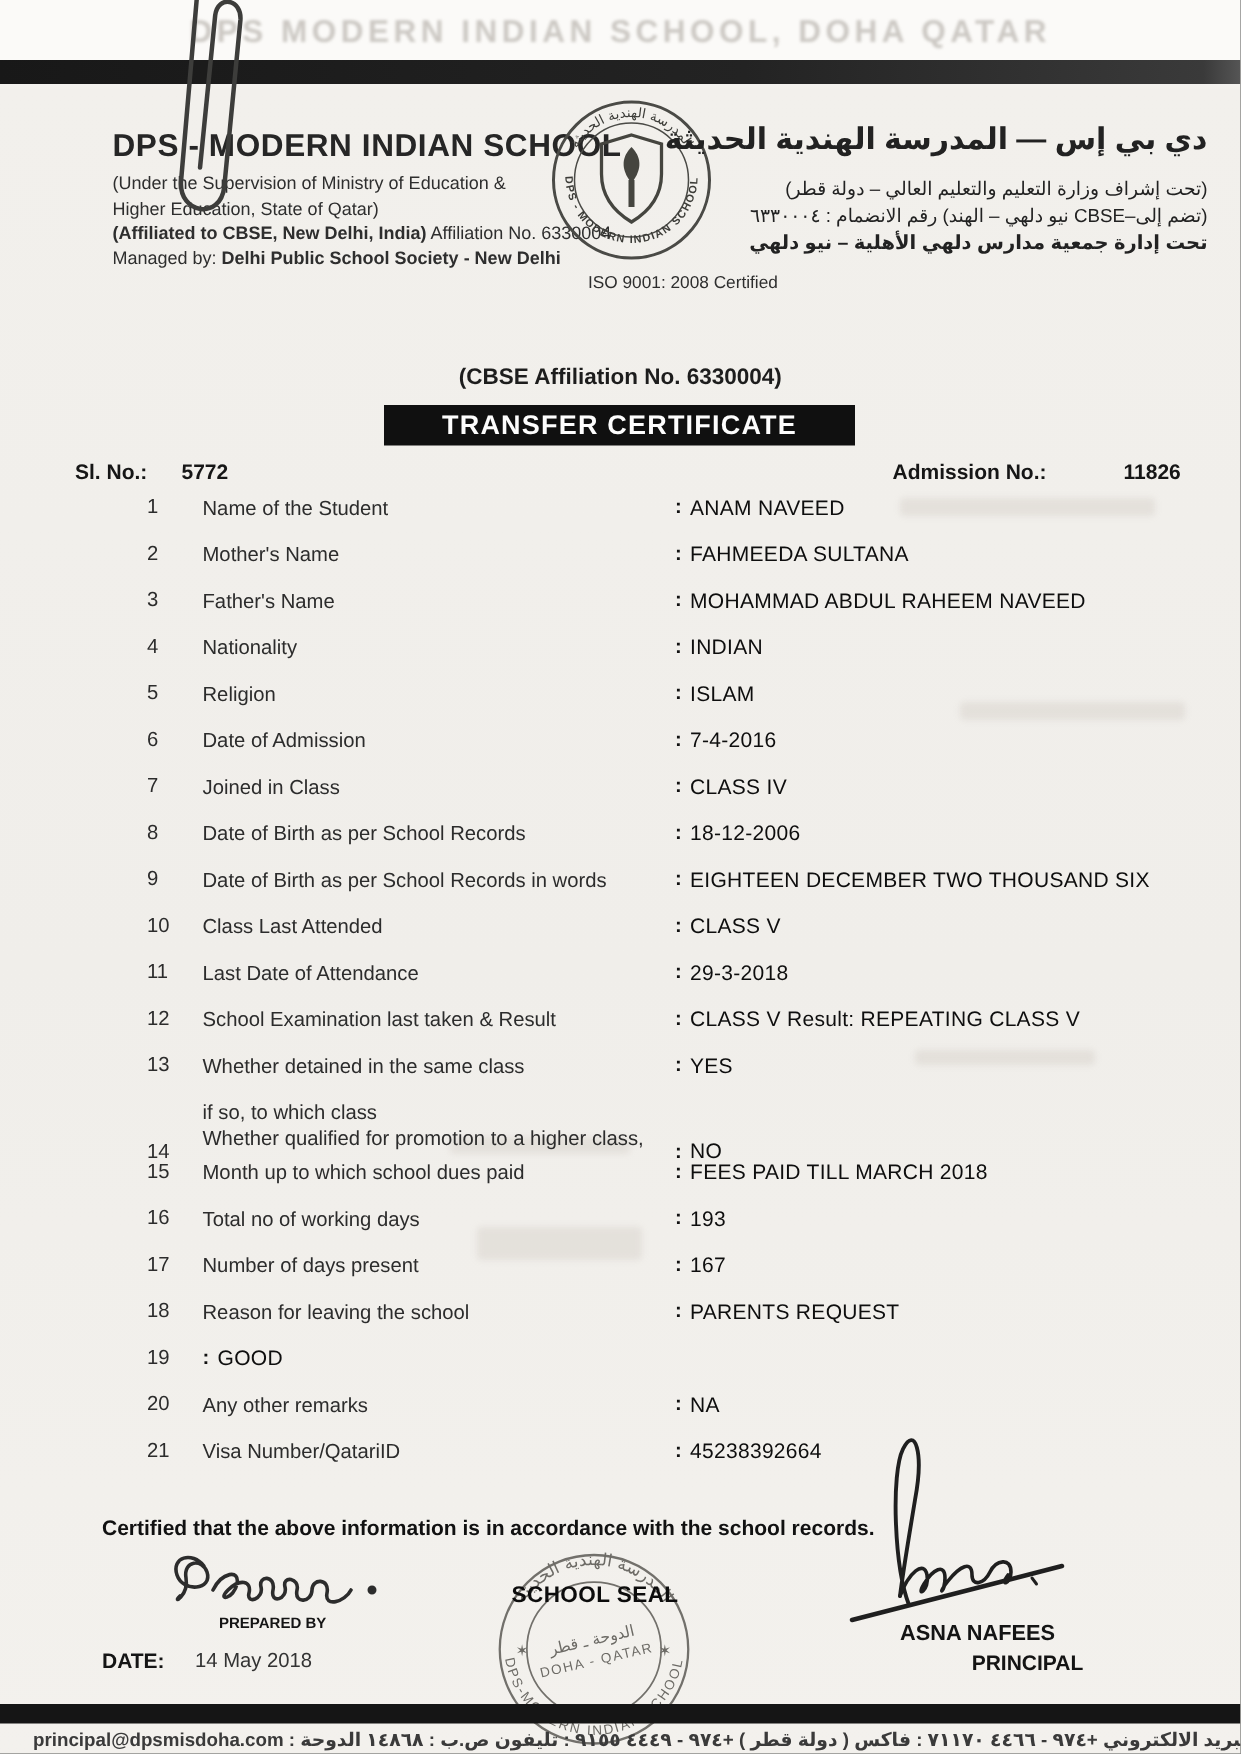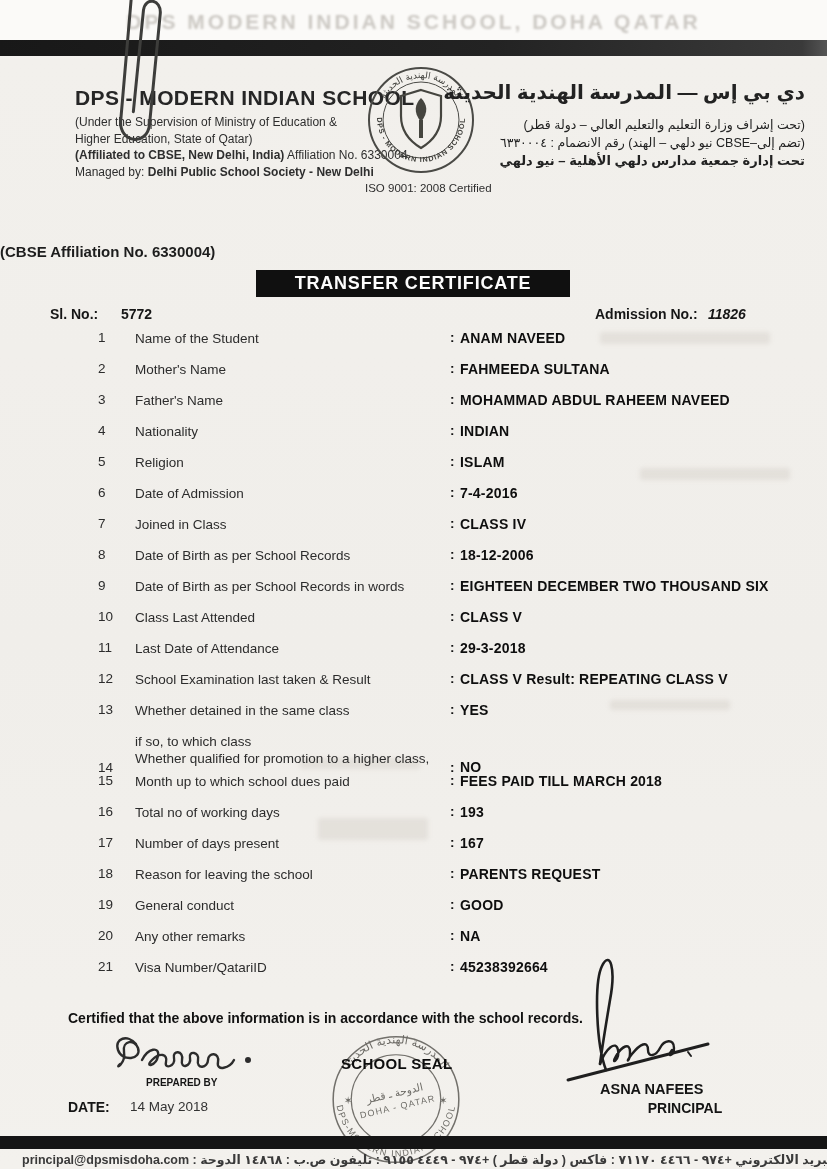--- a/index.html
+++ b/index.html
@@ -27,50 +27,50 @@
   .paperclip{position:absolute;left:104px;top:-6px;z-index:9;}
 
   
   .hdr-left{position:absolute;left:75px;top:86px;width:300px;}
   .school-name{font-size:21px;font-weight:bold;letter-spacing:.4px;color:#262626;white-space:nowrap;}
   .hdr-sub{font-size:12px;color:#2e2e2e;line-height:16.5px;margin-top:4px;}
   .hdr-sub .b{font-weight:bold;}
   .hdr-sub div{white-space:nowrap;}
 
   .logo-wrap{position:absolute;left:365px;top:64px;width:112px;height:140px;text-align:center;}
-  .iso-text{font-size:11.5px;color:#2e2e2e;margin-top:2px;white-space:nowrap;}
+  .iso-text{font-size:11.5px;color:#2e2e2e;margin-top:2px;white-space:nowrap;margin-left:27px;}
 
   .hdr-right{position:absolute;right:22px;top:80px;width:330px;direction:rtl;text-align:right;color:#222;}
   .ar-title{font-size:20px;font-weight:bold;margin-bottom:12px;white-space:nowrap;}
   .ar-line{font-size:12.5px;line-height:18px;white-space:nowrap;}
   .ar-line.b{font-weight:bold;font-size:13px;}
 
   
-  .cbse-line{position:absolute;left:0;right:0;top:243px;font-size:15px;font-weight:bold;color:#1d1d1d;}
+  .cbse-line{position:absolute;left:0;right:0;top:243px;text-align:center;font-size:15px;font-weight:bold;color:#1d1d1d;}
   .tc-bar{
     position:absolute;left:256px;top:270px;width:314px;height:27px;
     background:#101010;color:#fdfdfd;display:flex;align-items:center;justify-content:center;
     font-size:18px;font-weight:bold;letter-spacing:.8px;
   }
 
   
   .serial{position:absolute;left:0;top:306px;width:827px;font-size:14px;font-weight:bold;color:#161616;}
   .sl-label{position:absolute;left:50px;}
   .sl-value{position:absolute;left:121px;}
   .adm-label{position:absolute;left:595px;}
-  .adm-value{position:absolute;left:708px;font-style:italic;}
+  .adm-value{position:absolute;left:749px;}
 
   
   .rows{position:absolute;left:98px;top:330px;width:700px;}
   .row{display:flex;align-items:flex-start;height:31px;font-size:13.5px;color:#2c2c2c;}
   .row.two-line{height:40px;}
   .row .no{width:37px;flex:none;}
   .row .label{width:315px;flex:none;line-height:17px;}
   .row .colon{width:10px;flex:none;font-weight:bold;color:#111;}
-  .row .value{font-weight:bold;font-size:14px;color:#0e0e0e;letter-spacing:.2px;}
+  .row .value{font-weight:normal;font-size:14px;color:#0e0e0e;letter-spacing:.2px;}
   .row.two-line .no,.row.two-line .colon,.row.two-line .value{align-self:center;margin-top:28px;}
 
   
   .certified{position:absolute;left:68px;top:1010px;font-size:14px;font-weight:bold;color:#111;}
   .sig-left{position:absolute;left:108px;top:1030px;z-index:2;}
   .prepared-by{position:absolute;left:146px;top:1077px;font-size:10px;font-weight:bold;color:#151515;}
   .date-label{position:absolute;left:68px;top:1099px;font-size:14px;font-weight:bold;color:#151515;}
   .date-value{position:absolute;left:130px;top:1099px;font-size:13.5px;color:#333;}
 
   .seal{position:absolute;left:323px;top:1030px;z-index:2;}
@@ -291,23 +291,20 @@
       <div class="row">
         <span class="no">18</span>
         <span class="label">
           <div>Reason for leaving the school</div>
         </span>
         <span class="colon">:</span>
         <span class="value">PARENTS REQUEST</span>
       </div>
       <div class="row">
         <span class="no">19</span>
-        <span class="label">
-          <div>General conduct</div>
-        </span>
         <span class="colon">:</span>
         <span class="value">GOOD</span>
       </div>
       <div class="row">
         <span class="no">20</span>
         <span class="label">
           <div>Any other remarks</div>
         </span>
         <span class="colon">:</span>
         <span class="value">NA</span>

